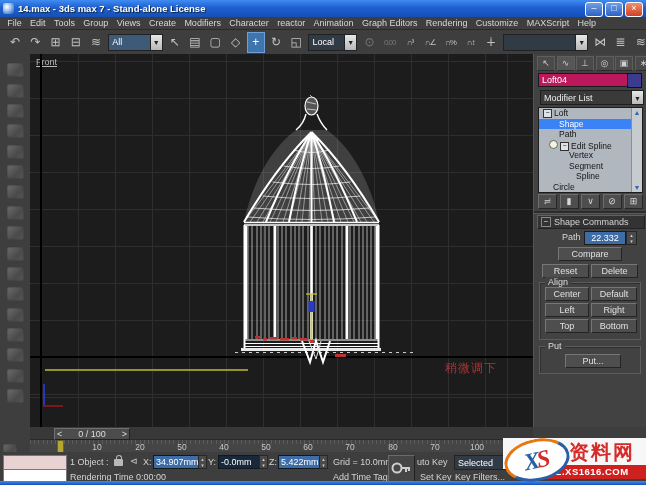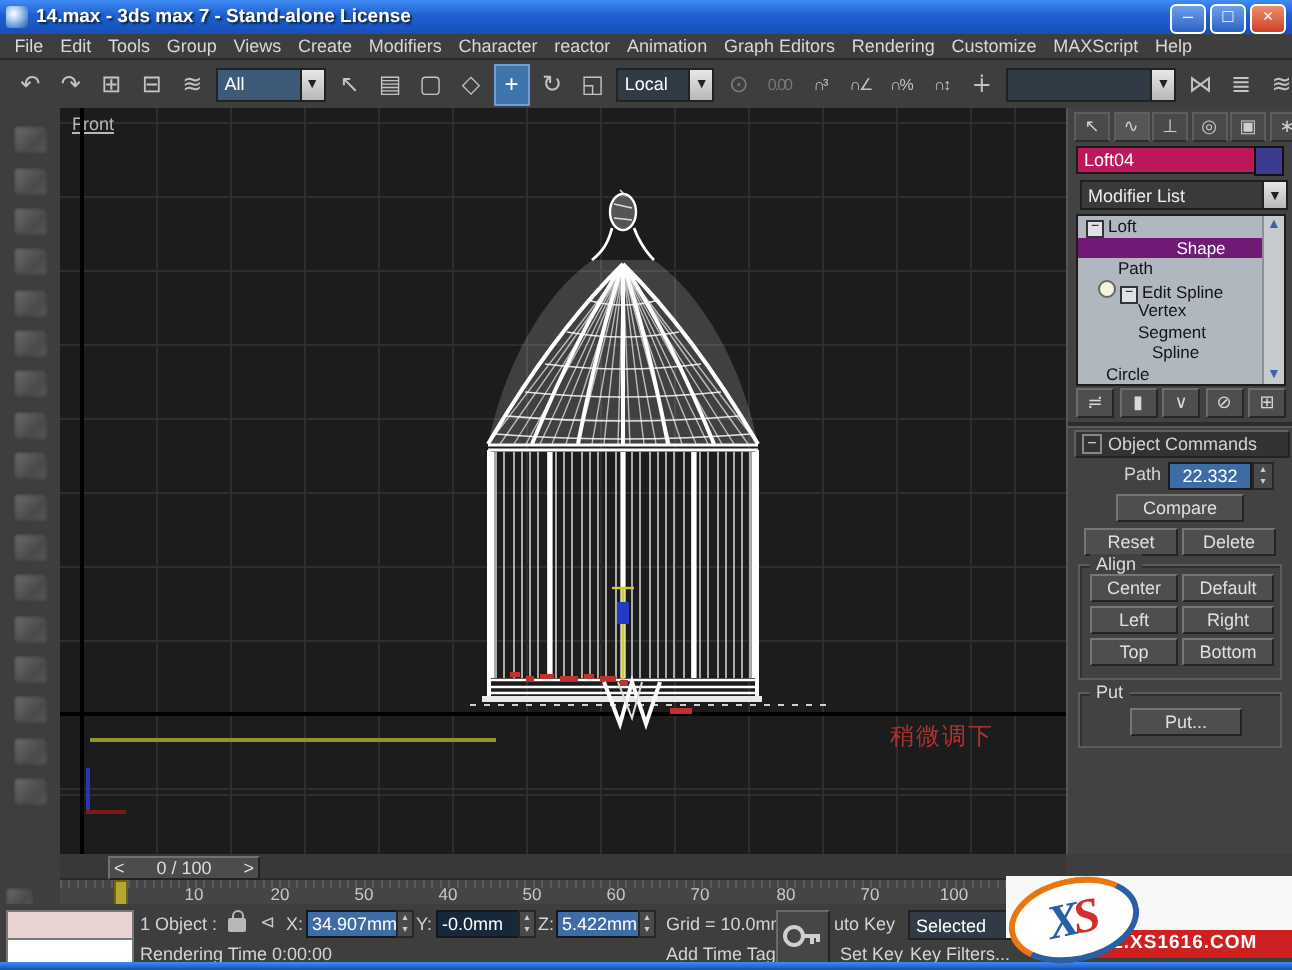--- a/index.html
+++ b/index.html
@@ -63,21 +63,21 @@
     color:#fff;padding:0 3px;line-height:12px;}
   #objcolor{left:93px;top:19px;width:13px;height:13px;background:#3b3b8f;border:1px solid #111;}
   #modlist{left:4px;top:36px;width:102px;height:13px;background:#3a3a3a;border:1px solid #1f1f1f;
     color:#eee;display:flex;}
   
   #stack{left:4px;top:53px;width:103px;height:84px;background:#b0b7bf;border:1px solid #1d1d1d;
     color:#141414;overflow:hidden;}
   .srow{height:10.5px;line-height:10.5px;white-space:nowrap;font-size:8.5px;}
   .srow .exp{display:inline-block;width:7px;height:7px;border:1px solid #333;background:#dfe3e7;
     line-height:6px;text-align:center;font-size:7px;margin:0 2px 0 0;vertical-align:1px;}
-  .srow.sel{background:#701a75;color:#fff;text-align:center;}
+  .srow.sel{background:#3b82f6;color:#fff;}
   .bulb{display:inline-block;width:7px;height:7px;border-radius:50%;background:#f4f4da;
     border:1px solid #666;margin-right:2px;vertical-align:0px;}
   #sscroll{position:absolute;right:0;top:0;width:10px;height:100%;background:#c6cbd0;
     border-left:1px solid #8a8f94;}
   .sarrow{width:10px;height:9px;color:#3c62aa;font-size:7px;text-align:center;line-height:9px;}
   .sarrow.dn{position:absolute;bottom:0;}
   
   #stacktools{left:4px;top:140px;display:flex;}
   .stb{width:17px;height:13px;margin-right:2.5px;background:#4e4e4e;color:#d8d8d8;
     border:1px solid;border-color:#6e6e6e #262626 #262626 #6e6e6e;
@@ -330,21 +330,21 @@
       <div class="stb">≓</div>
       <div class="stb">▮</div>
       <div class="stb">∨</div>
       <div class="stb">⊘</div>
       <div class="stb">⊞</div>
     </div>
     <div class="abs hr"></div>
 
     <div id="rollout" class="abs">
       <span class="minus">−</span>
-      <span>Object Commands</span>
+      <span>Shape Commands</span>
     </div>
 
     <div id="pathrow" class="abs">
       <span class="t" style="position:absolute;left:18px;top:1px;">Path</span>
       <div id="pathfld">22.332</div>
       <div class="spin">▴<br>▾</div>
     </div>
 
     <div class="abs btn" style="left:24px;top:193px;width:62px;height:12px;line-height:12px">Compare</div>
     <div class="abs btn" style="left:8px;top:210px;width:45px;height:12px;line-height:12px">Reset</div>
@@ -428,15 +428,16 @@
 
   <div id="bluebottom" class="abs"></div>
 
   <div id="wm" class="abs">
     <div id="wmwhite"></div>
     <div id="wmbar">ZL.XS1616.COM</div>
     <div id="wmlogo">
       <span id="wmx">X</span>
         <span id="wms">S</span>
     </div>
+    <div id="wmsite">资料网</div>
   </div>
 
 </div>
 
 </body></html>

